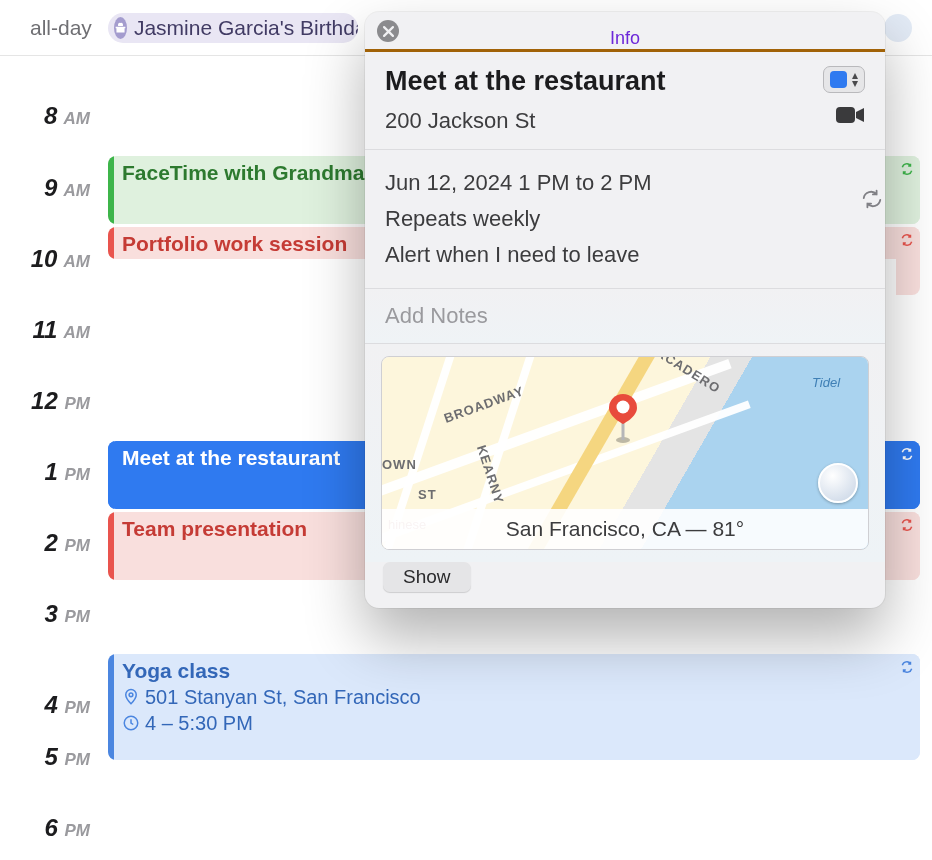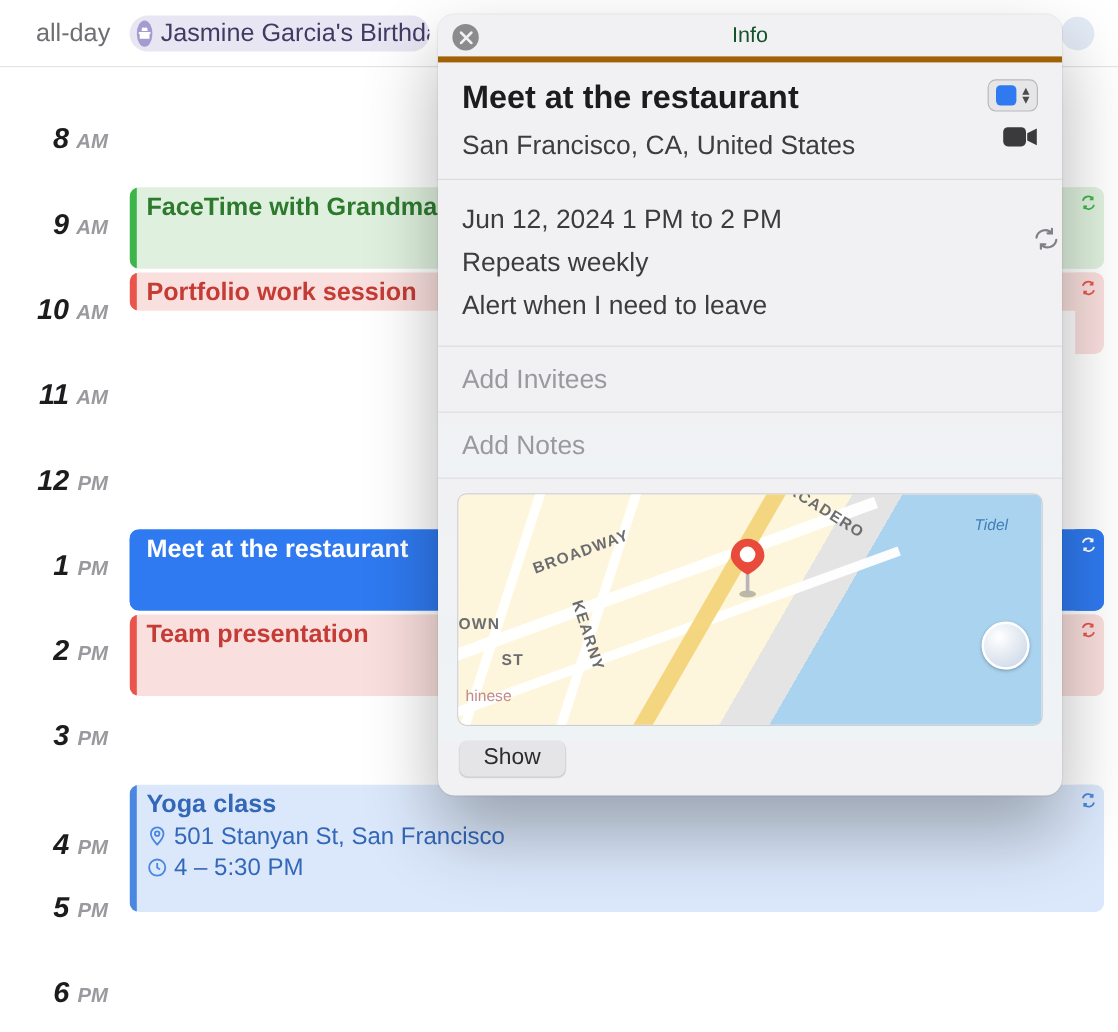--- a/index.html
+++ b/index.html
@@ -137,27 +137,27 @@
     left: 365px;
     top: 12px;
     width: 520px;
     background: #f1f1f3;
     border-radius: 14px;
     box-shadow: 0 30px 60px rgba(0,0,0,.3), 0 0 0 1px rgba(0,0,0,.05);
     overflow: hidden;
   }
   .pop-title-row {
     height: 40px;
-    border-bottom: 5px solid #a16207;
+    border-bottom: 3px solid #a16207;
     display: flex;
-    align-items: center;
+    align-items: flex-end;
     justify-content: center;
     position: relative;
     font-size: 18px;
-    color: #14532d;
+    color: #6d28d9;
   }
   .close-btn {
     position: absolute;
     left: 12px; top: 8px;
     width: 22px; height: 22px;
     border-radius: 50%;
     background: #8b8b8e;
     display:flex; align-items:center; justify-content:center;
     color:#f1f1f3;
     font-size: 14px;
@@ -381,21 +381,21 @@
           <path stroke="#f1f1f3" stroke-width="2" stroke-linecap="round" d="M1 1l8 8M9 1l-8 8"></path>
         </svg>
     </span>
     <span>Info</span>
   </div>
 
   
   <div class="pop-section pop-head">
     <div class="main">
       <div class="pop-event-title">Meet at the restaurant</div>
-      <div class="loc-line">San Francisco, CA, United States</div>
+      <div class="loc-line">200 Jackson St</div>
     </div>
     <div style="display:flex;flex-direction:column;align-items:flex-end;">
       <div class="cal-color-picker">
         <span class="color-swatch"></span>
         <span class="disclosure">
             <span>▴</span>
             <span>▾</span>
           </span>
       </div>
       <span class="video-icon">
@@ -412,21 +412,20 @@
     <div class="row">Jun 12, 2024  1 PM to 2 PM</div>
     <div class="row">Repeats weekly</div>
     <div class="row">Alert when I need to leave</div>
     <span class="repeat-icon-pop">
       <svg width="22" height="22" viewBox="0 0 24 24">
           <path fill="none" stroke="#808085" stroke-width="2" stroke-linecap="round" d="M3 11a8 8 0 0 1 14-4M21 13a8 8 0 0 1-14 4M17 3v4h-4M7 21v-4h4"></path>
         </svg>
     </span>
   </div>
 
-  <div class="pop-section placeholder-row">Add Invitees</div>
   <div class="pop-section placeholder-row" style="background:linear-gradient(#f1f1f3,#eff3f6);">Add Notes</div>
 
   
   <div class="map-wrap">
     <div class="map">
       <div class="map-canvas">
 
         <div class="road" style="left:-40px;top:70px;width:400px;height:10px;transform:rotate(-20deg);"></div>
         <div class="road" style="left:-40px;top:115px;width:420px;height:8px;transform:rotate(-20deg);"></div>
         <div class="road" style="left:30px;top:-10px;width:8px;height:230px;transform:rotate(18deg);"></div>
@@ -442,17 +441,18 @@
       </div>
       <span class="pin">
         <svg width="38" height="52" viewBox="0 0 38 52">
           <ellipse cx="19" cy="48" rx="7" ry="3" fill="rgba(0,0,0,.25)"></ellipse>
           <rect x="17.5" y="26" width="3" height="22" fill="#b6b6b8"></rect>
           <path d="M19 2a14 14 0 0 1 14 14c0 9-14 16-14 16S5 25 5 16A14 14 0 0 1 19 2z" fill="#e84b3c"></path>
           <circle cx="19" cy="15" r="6.5" fill="#fff"></circle>
         </svg>
       </span>
       <span class="map-look"></span>
+      <div class="map-footer">San Francisco, CA — 81°</div>
     </div>
   </div>
 
   <button class="show-btn">Show</button>
 </div>
 
 </body></html>

